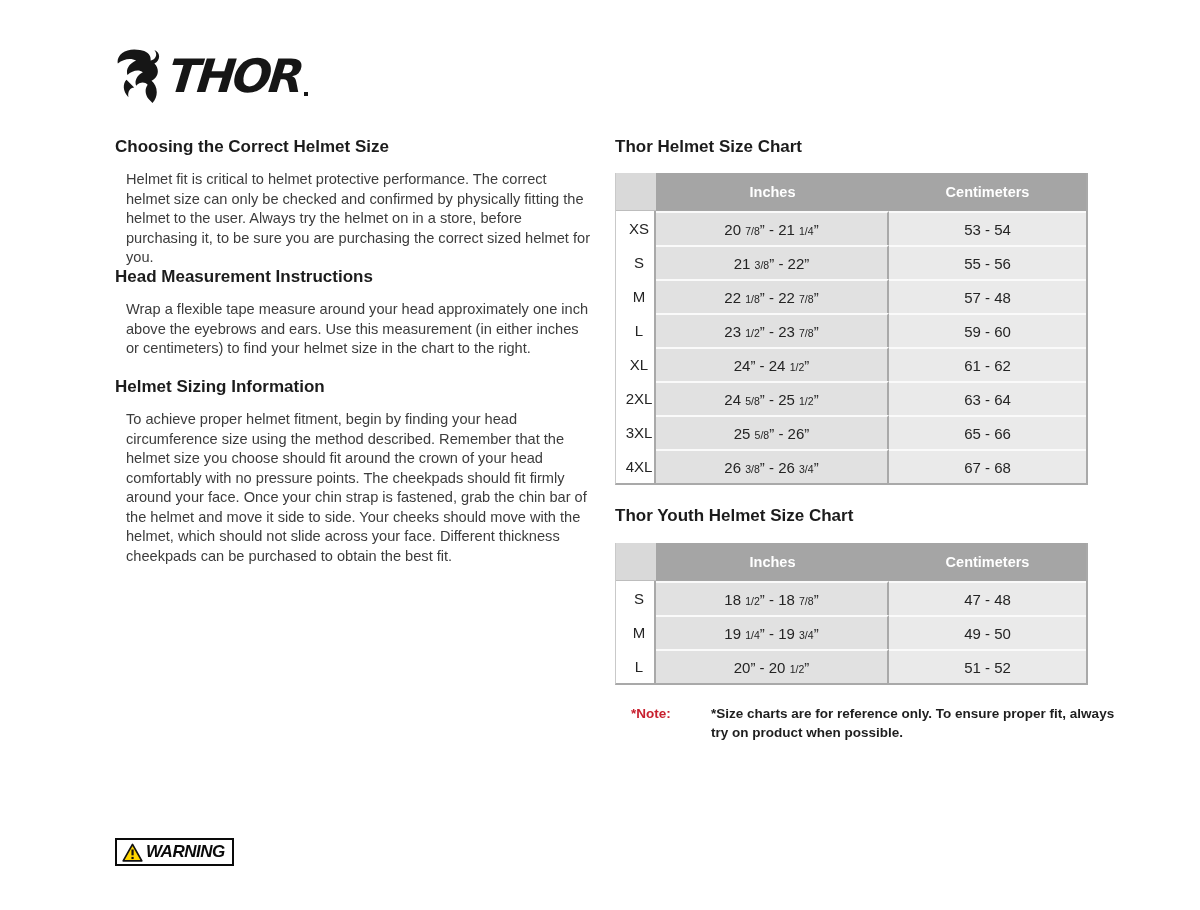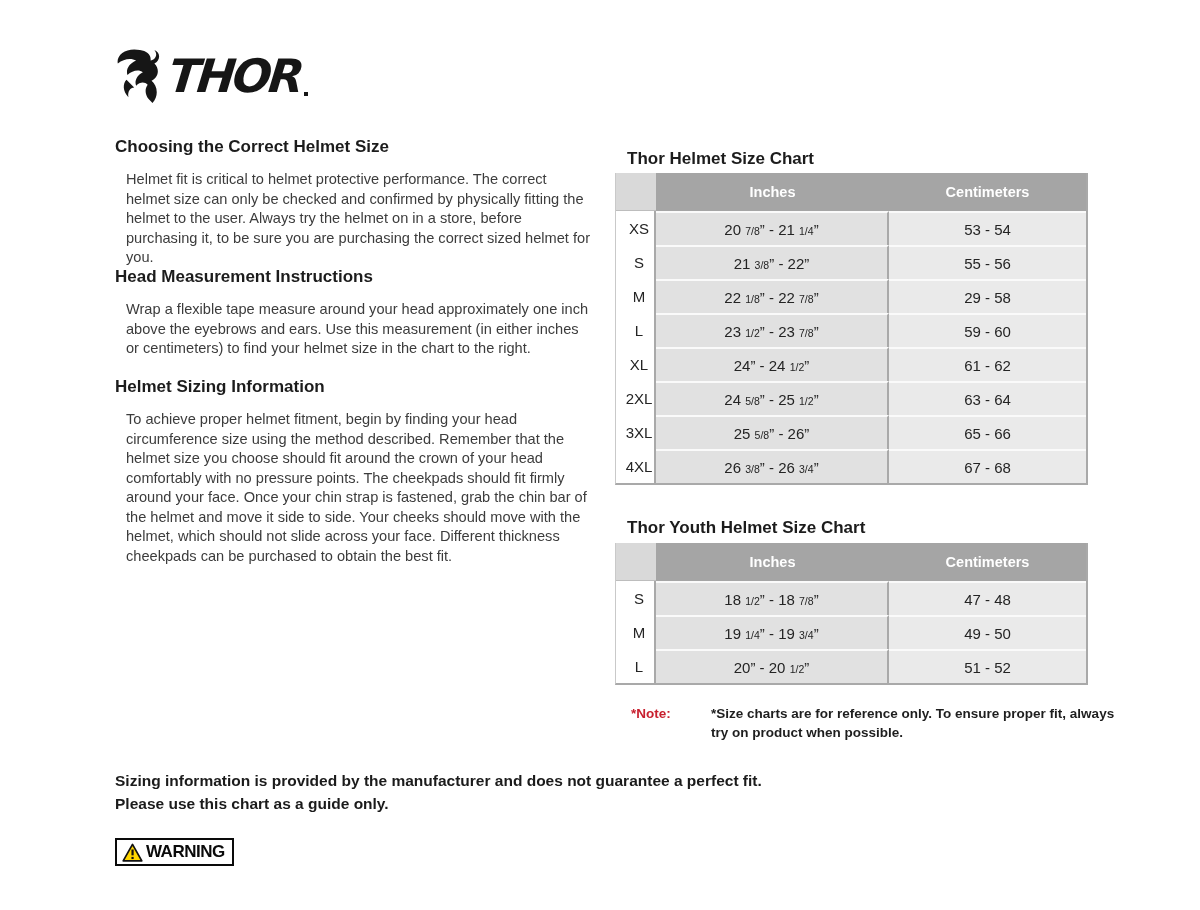--- a/index.html
+++ b/index.html
@@ -16,21 +16,21 @@
 
   
   .left-col{position:absolute;left:115px;top:137px;width:487px;}
   .left-sec{position:absolute;left:0;width:487px;}
   .sec1{top:0;} .sec2{top:130;} .sec3{top:240;}
   .sec2{top:130px;} .sec3{top:240px;}
   h2.sec-heading{margin:0 0 13px 0;font-size:17px;line-height:20px;font-weight:700;color:#1c1c1c;}
   p.sec-body{margin:11px;font-size:14.6px;line-height:19.5px;color:#3c3c3c;}
 
   .right-col{position:absolute;left:615px;top:137px;width:470px;}
-  .chart-title{position:absolute;left:0;margin:12px;font-size:17px;line-height:20px;font-weight:700;color:#1c1c1c;}
+  .chart-title{position:absolute;left:0;margin:0;font-size:17px;line-height:20px;font-weight:700;color:#1c1c1c;}
   .title-adult{top:0;}
   .title-youth{top:369px;}
 
   
   .size-table{position:absolute;left:0;border-collapse:separate;border-spacing:0;width:470px;
               table-layout:fixed;border-right:2px solid #a9a9a9;border-bottom:2px solid #a9a9a9;
               border-left:1px solid #c9c9c9;}
   .table-adult{top:36px;}
   .table-youth{top:406px;}
   col.w-size{width:40px;} col.w-in{width:233px;} col.w-cm{width:197px;}
@@ -43,21 +43,21 @@
   .frac{font-size:10.5px;}
 
   
   .note{position:absolute;left:16px;top:567px;display:flex;font-size:13.5px;line-height:19px;font-weight:700;}
   .note-label{flex:0 0 44px;color:#c8202f;}
   .note-text{width:405px;color:#1e1e1e;margin-left:36px;}
 
   
   .footer-text{position:absolute;left:115px;top:769px;font-size:15.5px;line-height:23px;
                font-weight:700;color:#1b1b1b;}
-  .warning-row{position:absolute;left:115px;top:838px;display:flex;align-items:center;}
+  .warning-row{position:absolute;left:115px;top:838px;display:flex;align-items:center;font-style:italic;}
   .warning-box{display:inline-flex;align-items:center;border:2px solid #0a0a0a;background:#fff;
                padding:2px 7px 2px 5px;gap:3px;}
   .warning-word{font-weight:800;font-size:17px;letter-spacing:-0.5px;color:#0a0a0a;line-height:20px;}
   .warning-text{margin-left:15px;font-size:14.5px;color:#3c3c3c;}
 </style>
 </head>
 <body>
 
 <div class="page">
 
@@ -109,21 +109,21 @@
             <td class="c-cm">53 - 54</td>
           </tr>
           <tr>
             <td class="c-size">S</td>
             <td class="c-in">21 <span class="frac">3/8</span>” - 22”</td>
             <td class="c-cm">55 - 56</td>
           </tr>
           <tr>
             <td class="c-size">M</td>
             <td class="c-in">22 <span class="frac">1/8</span>” - 22 <span class="frac">7/8</span>”</td>
-            <td class="c-cm">29 - 58</td>
+            <td class="c-cm">57 - 48</td>
           </tr>
           <tr>
             <td class="c-size">L</td>
             <td class="c-in">23 <span class="frac">1/2</span>” - 23 <span class="frac">7/8</span>”</td>
             <td class="c-cm">59 - 60</td>
           </tr>
           <tr>
             <td class="c-size">XL</td>
             <td class="c-in">24” - 24 <span class="frac">1/2</span>”</td>
             <td class="c-cm">61 - 62</td>
@@ -180,24 +180,20 @@
         </tbody>
     </table>
 
     <div class="note">
       <span class="note-label">*Note:</span>
       <span class="note-text">*Size charts are for reference only. To ensure proper fit, always try on product when possible.</span>
     </div>
 
   </div>
 
-  <div class="footer-text">
-    <div>Sizing information is provided by the manufacturer and does not guarantee a perfect fit.</div>
-    <div>Please use this chart as a guide only.</div>
-  </div>
 
   <div class="warning-row">
     <span class="warning-box">
       <svg width="21" height="19" viewBox="0 0 22 20" aria-hidden="true">
         <path d="M11 1.5 L20.8 18.8 L1.2 18.8 Z" fill="#ffd600" stroke="#111111" stroke-width="1.8" stroke-linejoin="round"></path>
         <rect x="9.9" y="6.8" width="2.3" height="6.2" fill="#111111"></rect>
         <rect x="9.9" y="14.6" width="2.3" height="2.3" fill="#111111"></rect>
       </svg>
       <span class="warning-word">WARNING</span>
     </span>

